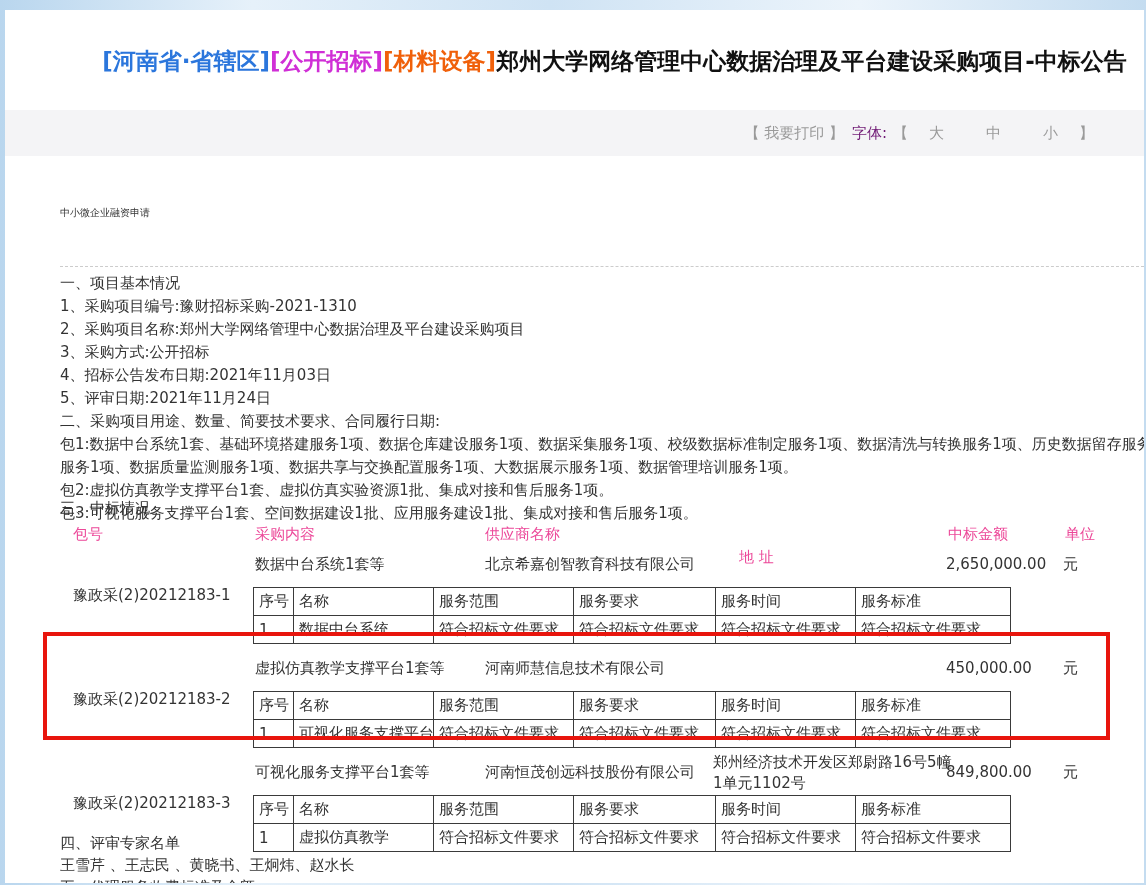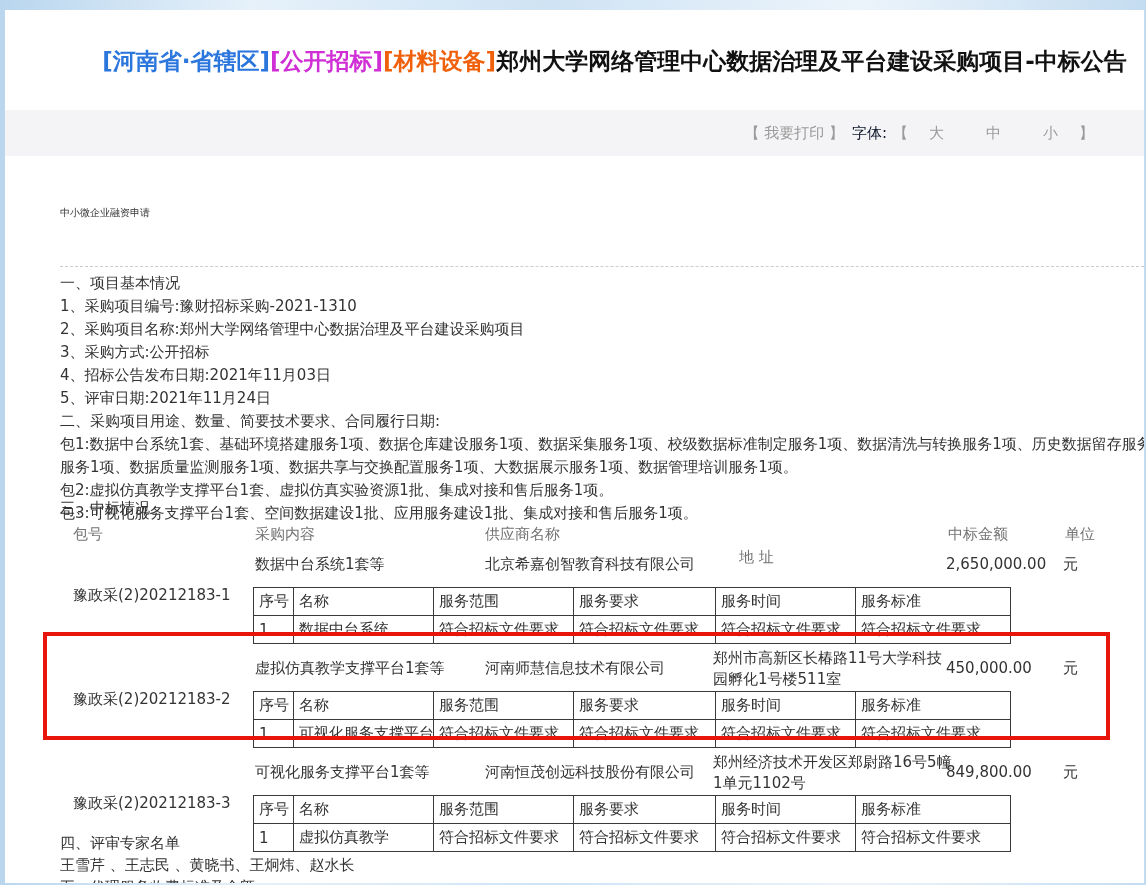--- a/index.html
+++ b/index.html
@@ -23,33 +23,33 @@
   
   .meta-bar{
     position:absolute;top:100px;left:0;width:100%;height:46px;background:#f4f4f6;
     font-size:15px;color:#999;
   }
   .meta-left{position:absolute;left:90px;top:0;line-height:46px;white-space:nowrap;}
   .meta-left .lbl{margin-right:4px;}
   .meta-left .views{margin-left:30px;}
   .meta-right{position:absolute;right:50px;top:0;line-height:46px;white-space:nowrap;}
   .meta-right .print{color:#9a9a9a;cursor:pointer;}
-  .meta-right .fontlbl{color:#0f172a;margin-left:8px;}
+  .meta-right .fontlbl{color:#701a75;margin-left:8px;}
   .meta-right .brk{color:#9a9a9a;margin-left:6px;}
   .meta-right .fsz{color:#9a9a9a;margin:0 21px;cursor:pointer;}
   
   .finance-link{position:absolute;left:55px;top:196px;font-size:10px;color:#333;cursor:pointer;}
   
   .divider{position:absolute;left:55px;right:0;top:256px;border-top:1px dashed #cccccc;height:0;}
   
   .basic{position:absolute;left:55px;top:262px;font-size:15px;color:#333;}
   .basic .line{height:23px;line-height:23px;white-space:nowrap;}
   
   .bid-heading{position:absolute;left:55px;top:487px;font-size:15px;color:#333;height:23px;line-height:23px;}
-  .col-headers{position:absolute;left:0;top:513px;width:1022px;height:22px;font-size:15px;color:#737373;}
+  .col-headers{position:absolute;left:0;top:513px;width:1022px;height:22px;font-size:15px;color:#ec4899;}
   .col-headers span{position:absolute;top:0;line-height:22px;white-space:nowrap;}
   .ch-pkg{left:68px;}
   .ch-content{left:250px;}
   .ch-supplier{left:480px;}
   .ch-address{left:734px;margin-top:23px;}
   .ch-amount{left:943px;}
   .ch-unit{left:1060px;}
   
   .pkg-block{position:absolute;left:0;width:1139px;height:104px;font-size:15px;color:#333;}
   .pkg-1{top:533px;}
@@ -152,21 +152,20 @@
         <td>符合招标文件要求</td>
       </tr>
     </tbody>
       </table>
   </div>
 
   <div class="pkg-block pkg-2">
     <div class="pkg-no">豫政采(2)20212183-2</div>
     <div class="c-content">虚拟仿真教学支撑平台1套等</div>
     <div class="c-supplier">河南师慧信息技术有限公司</div>
-    <div class="c-address">郑州市高新区长椿路11号大学科技园孵化1号楼511室</div>
     <div class="c-amount">450,000.00</div>
     <div class="c-unit">元</div>
     <table class="inner-table">
       <colgroup>
           <col style="width:40px">
           <col style="width:140px">
           <col style="width:140px">
           <col style="width:142px">
           <col style="width:140px">
           <col style="width:155px">

